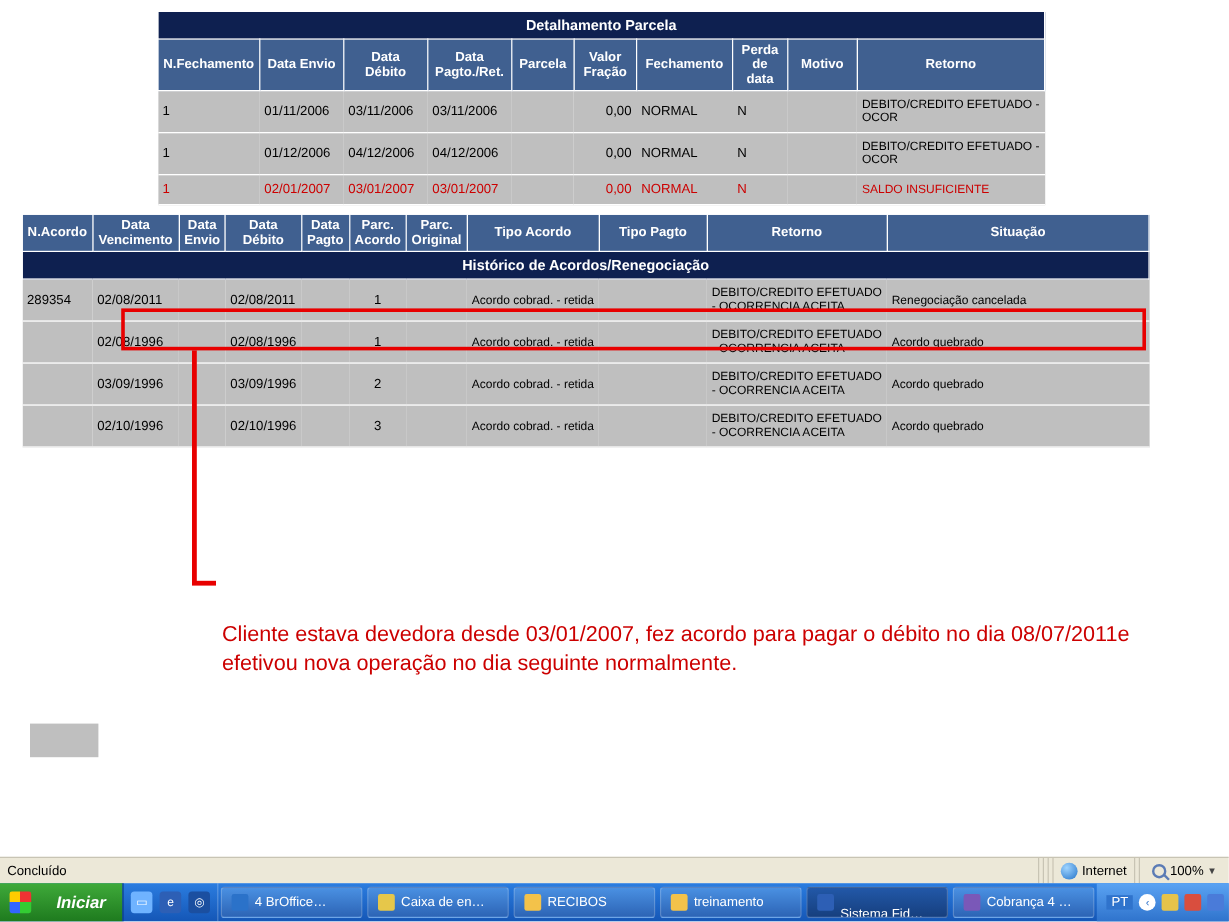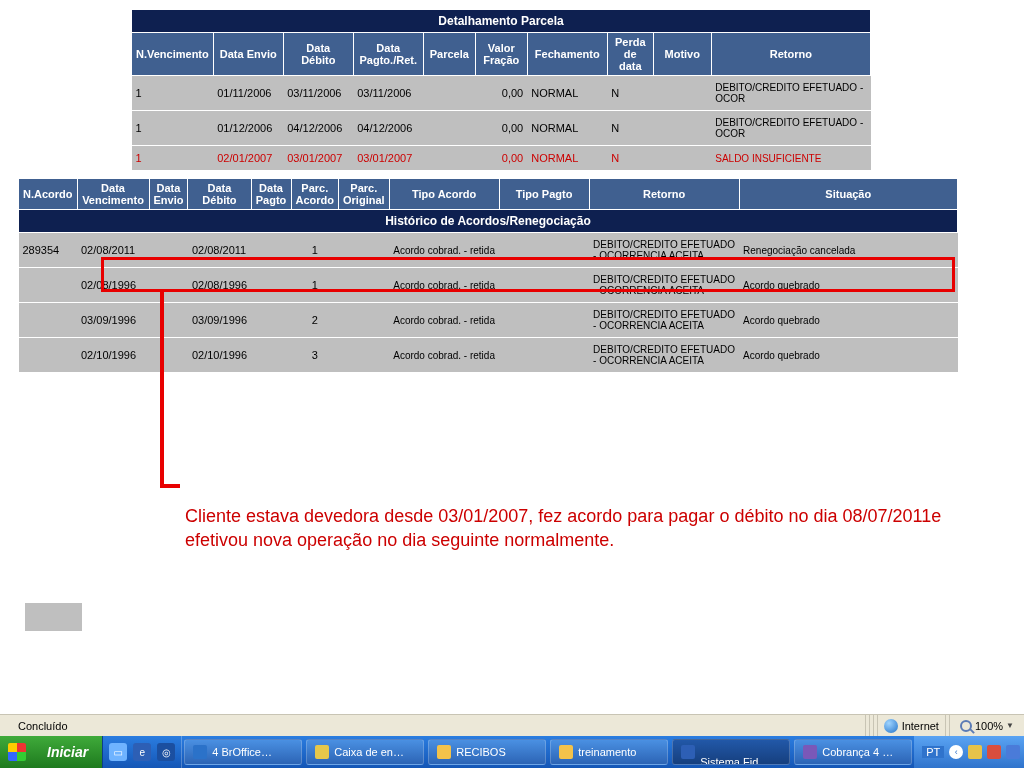--- a/index.html
+++ b/index.html
@@ -20,26 +20,26 @@
   table { border-collapse: collapse; width: 100%; }
   .big-title { background:#0e2050; color:#fff; font-weight:bold; text-align:center; padding:4px 2px; border:1px solid #fff;font-size:12px;}
   th { background:#406090; color:#fff; font-weight:bold; font-size:11px; border:1px solid #fff; padding:3px 4px; vertical-align:middle;}
   td { background:#bfbfbf; font-size:11px; padding:6px 4px; border-top:1px solid #fff; border-bottom:1px solid #fff; vertical-align:middle;}
   .red td { color:#cc0000; }
   .hl-box { position:absolute; border:3px solid #e80000; pointer-events:none; }
   .hl1 { left:101px; top:249px; width:854px; height:35px; }
   .arrow-v { position:absolute; left:160px; top:284px; width:4px; height:195px; background:#e80000;}
   .arrow-h { position:absolute; left:160px; top:476px; width:20px; height:4px; background:#e80000;}
 
-  .annot { position:absolute; left:185px; top:496px; width:765px; color:#cc0000; font-family:Arial, sans-serif; font-size:18px; line-height:1.35;}
+  .annot { position:absolute; left:185px; top:508px; width:765px; color:#cc0000; font-family:Arial, sans-serif; font-size:18px; line-height:1.35;}
   
   .grey-block { position:absolute; left:25px; top:595px; width:57px; height:28px; background:#bfbfbf;}
 
   .ie-status { position:absolute; left:0; bottom:32px; width:1024px; height:22px; background:#ece8d8; border-top:1px solid #c8c4b4; display:flex; align-items:center; font-size:11px;}
-  .ie-status .done { padding-left:18px; flex:1; }
+  .ie-status .done { padding-left:6px; flex:1; }
   .ie-status .zone { display:flex; align-items:center; gap:4px; padding:0 6px; border-left:1px solid #c8c4b4; height:100%;}
   .ie-status .zoom { display:flex; align-items:center; gap:3px; padding:0 10px; border-left:1px solid #c8c4b4; height:100%;}
   .ie-status .sep { width:4px; height:100%; border-left:1px solid #c8c4b4;}
   .globe-icon { width:14px; height:14px; border-radius:50%; background:radial-gradient(circle at 35% 30%, #9fd4ff, #2373c9);}
   .lens-icon { width:12px; height:12px; border:2px solid #5b7bb5; border-radius:50%; position:relative;}
   .lens-icon::after{content:"";position:absolute;width:6px;height:2px;background:#5b7bb5;right:-5px;bottom:-2px;transform:rotate(45deg);}
   .drop { font-size:8px; color:#444;}
 
   .taskbar { position:absolute; left:0; bottom:0; width:1024px; height:32px; background:linear-gradient(#2b7de0,#1456b6); display:flex; align-items:stretch; color:#fff; font-size:11px;}
   .start-btn { background:linear-gradient(#3faa3a,#1e7a1e); display:flex; align-items:center; padding:0 14px 0 8px; font-weight:bold; font-style:italic; font-size:14px; border-right:1px solid #0b3d8c; gap:21px;}
@@ -63,21 +63,21 @@
 
 <div class="content-wrap">
 
   <div class="table1-wrap">
     <table>
       <tbody>
           <tr>
             <td class="big-title" colspan="10">Detalhamento Parcela</td>
           </tr>
       <tr>
-        <th style="width:76px">N.Vencimento</th>
+        <th style="width:76px">N.Fechamento</th>
         <th style="width:70px">Data Envio</th>
         <th style="width:70px">Data Débito</th>
         <th style="width:70px">Data Pagto./Ret.</th>
         <th style="width:52px">Parcela</th>
         <th style="width:52px">Valor Fração</th>
         <th style="width:80px">Fechamento</th>
         <th style="width:46px">Perda de data</th>
         <th style="width:58px">Motivo</th>
         <th>Retorno</th>
       </tr>

